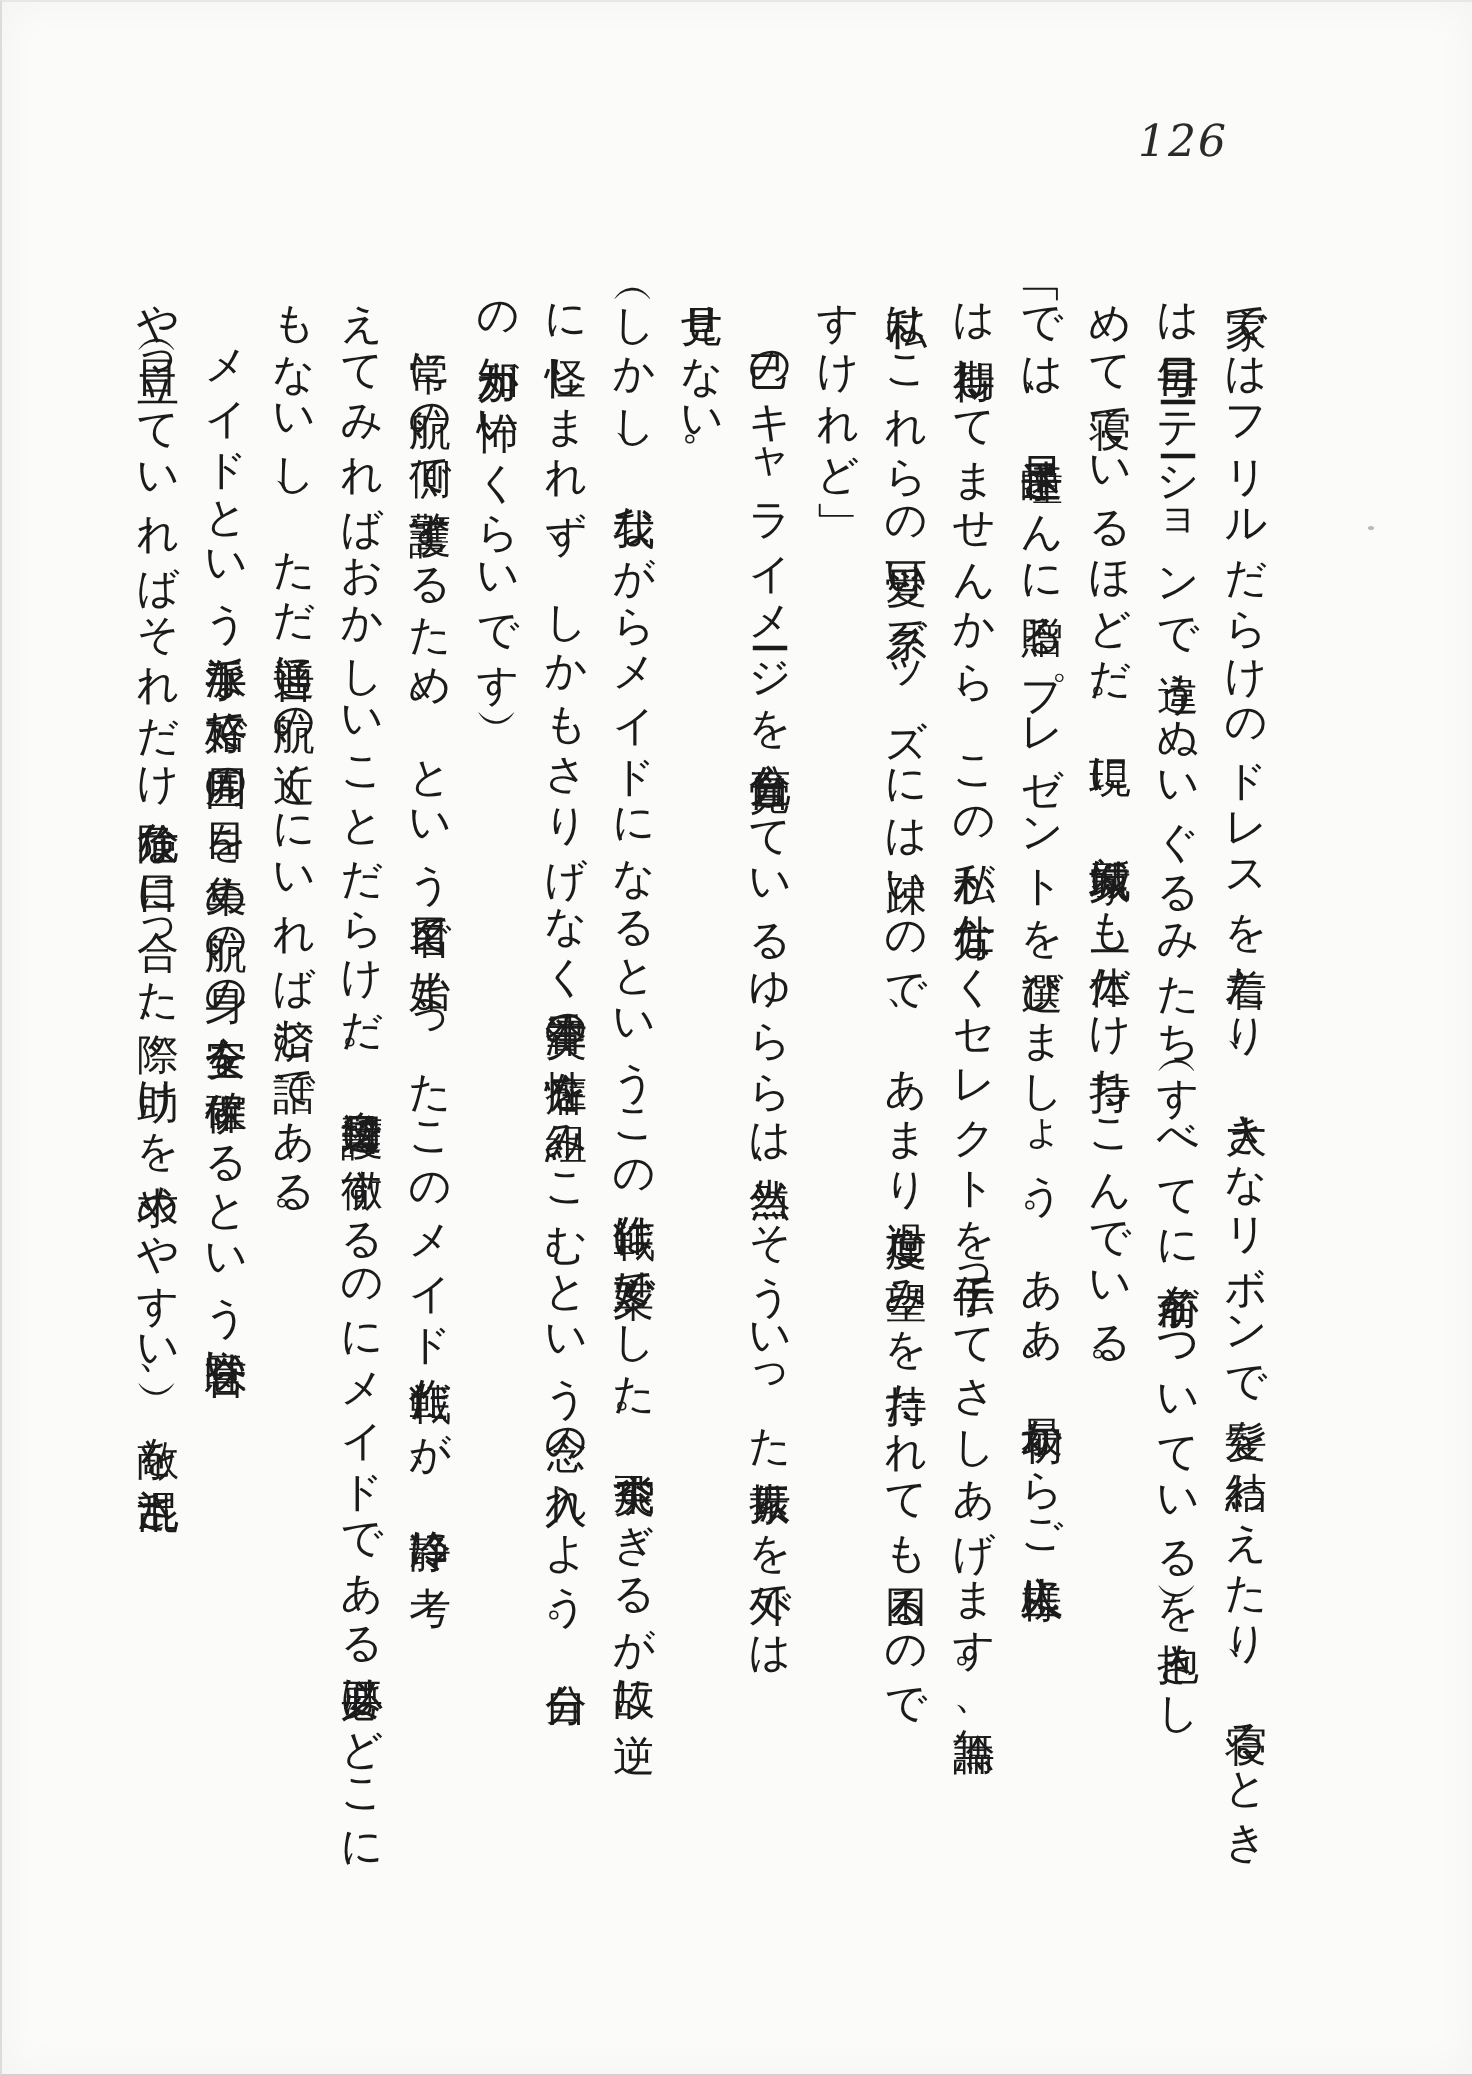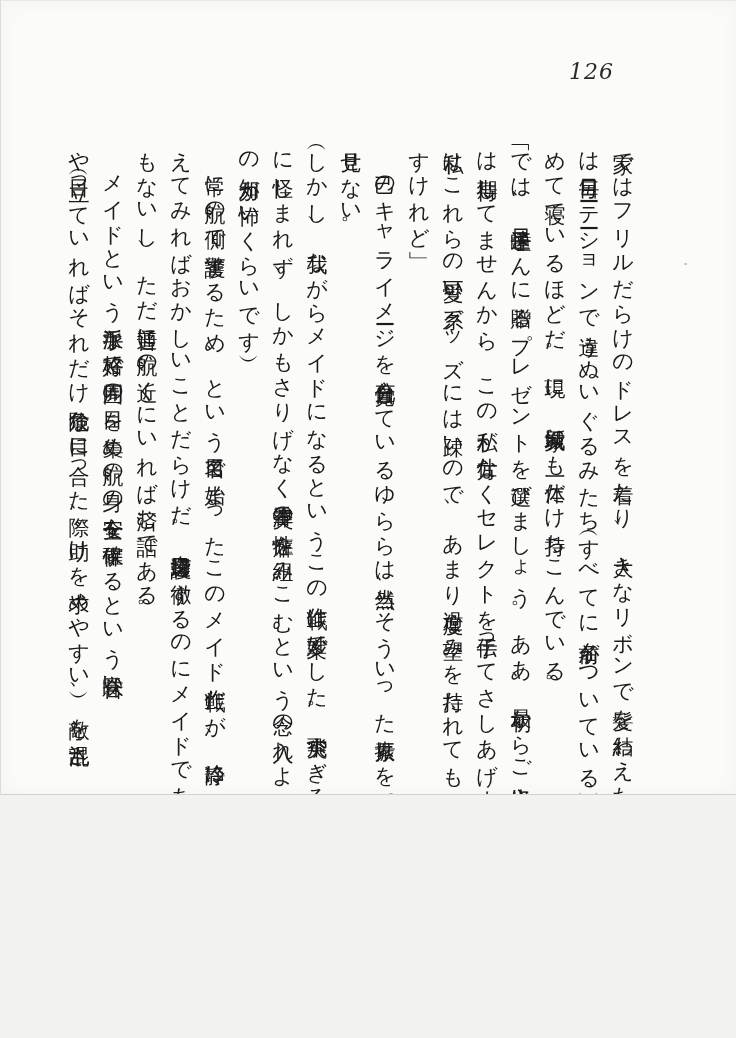--- a/index.html
+++ b/index.html
@@ -13,21 +13,21 @@
   }
   body {
     width: 736px;
     height: 1038px;
     background: #f2f2f0;
     font-family: "DejaVu Serif", "Liberation Serif", serif;
   }
   .page {
     position: relative;
     width: 736px;
-    height: 795px;
+    height: 1038px;
     box-sizing: border-box;
     background: var(--page-bg);
     border-left: 1px solid #dcdcda;
     border-bottom: 1px solid #d2d2d0;
     border-top: 1px solid #e7e7e5;
     box-shadow: inset 0 0 22px rgba(0,0,0,0.035);
     overflow: hidden;
   }
   .folio {
     position: absolute;

